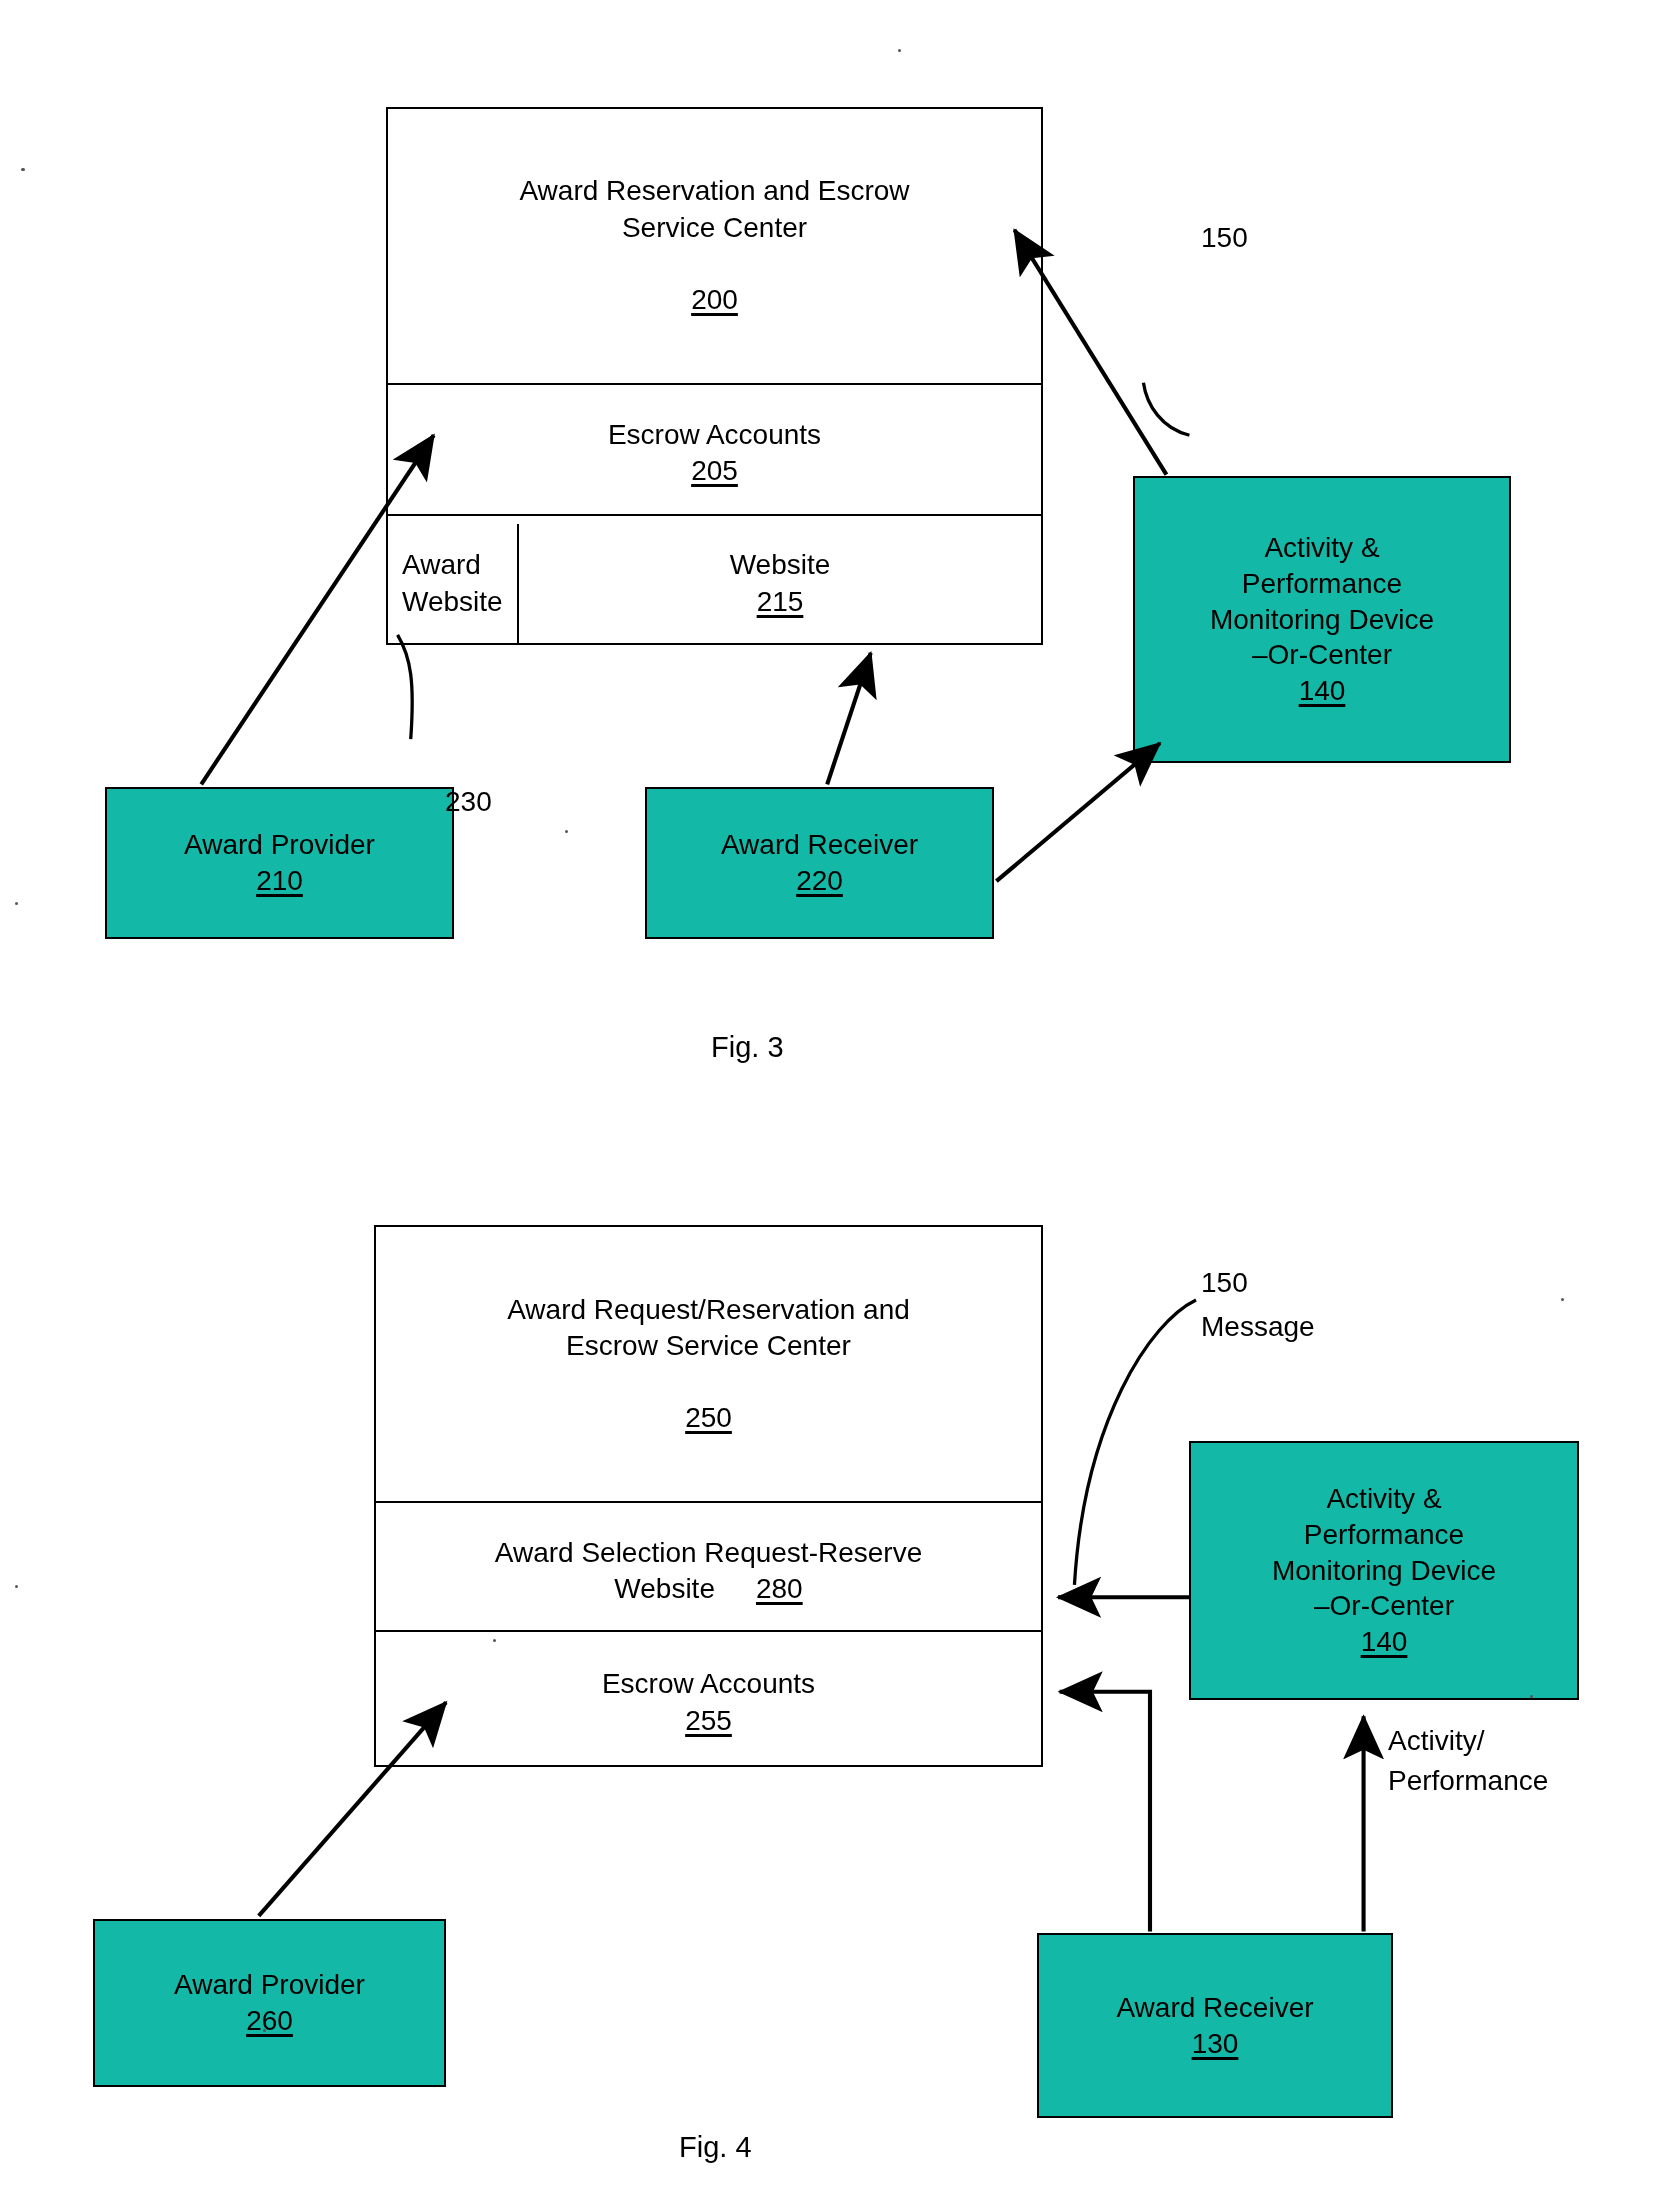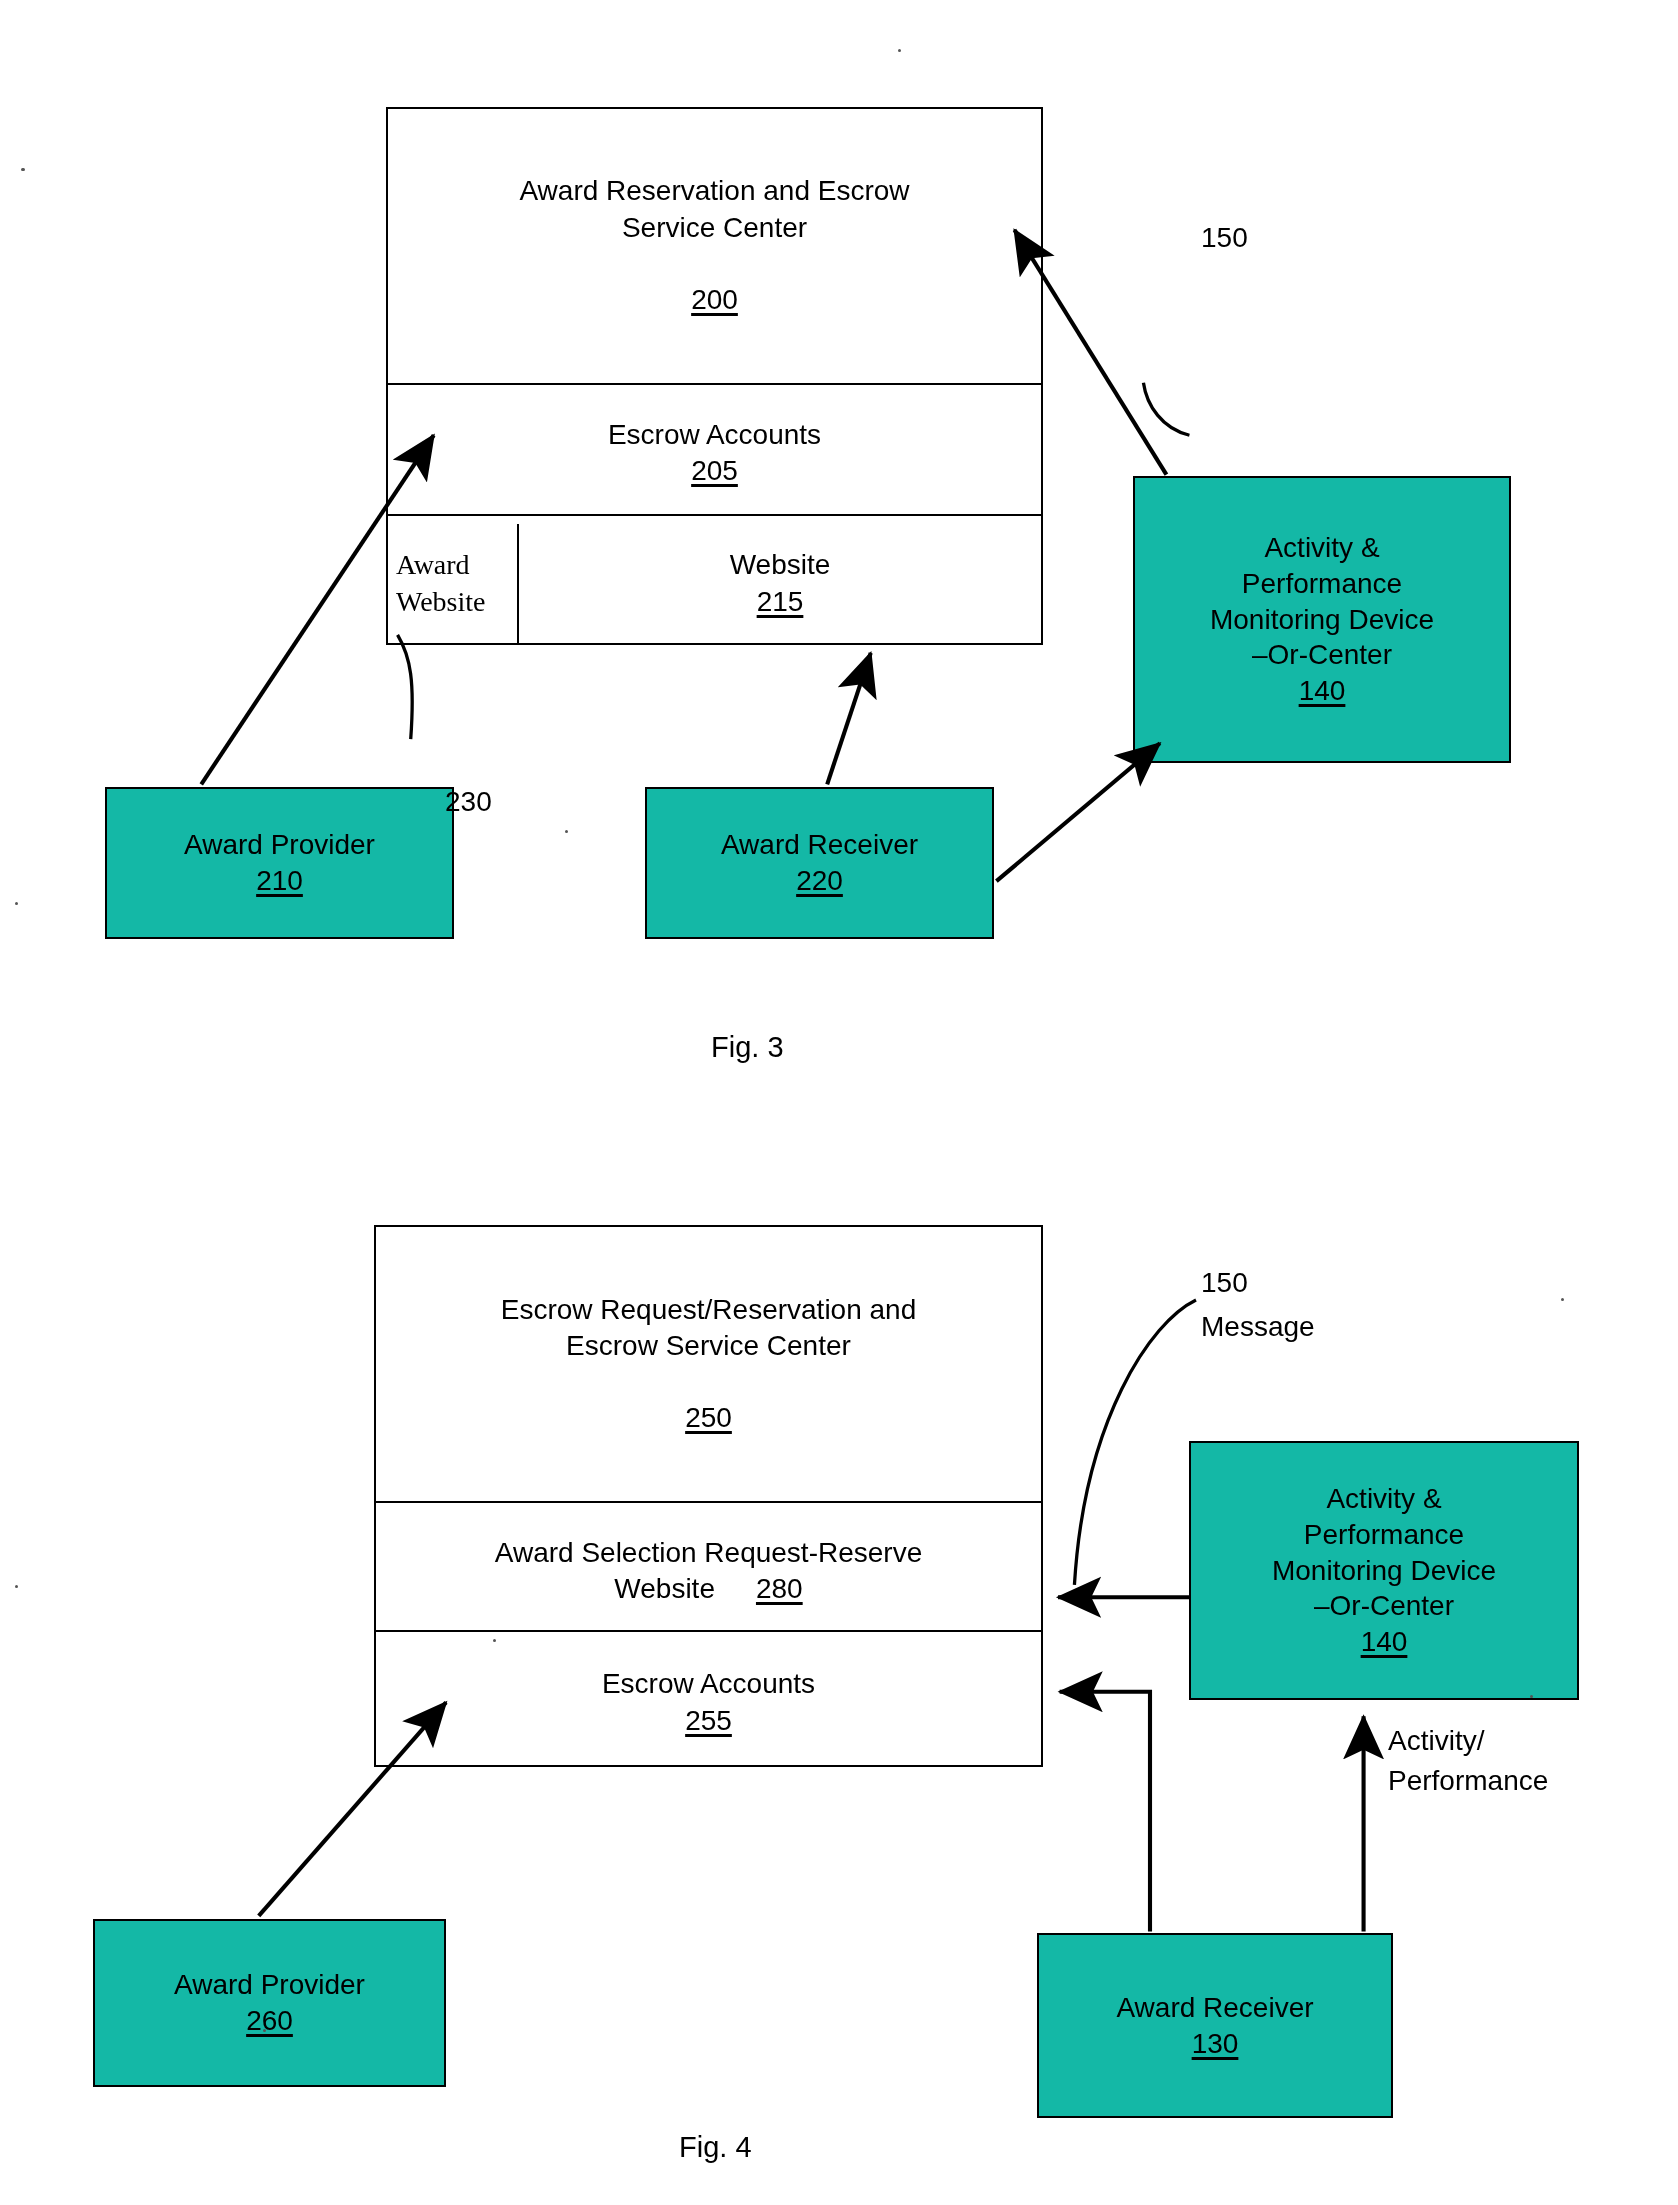--- a/index.html
+++ b/index.html
@@ -76,21 +76,21 @@
   .splitrow > .cell {
     box-sizing: border-box;
     display: flex;
     flex-direction: column;
     justify-content: center;
     font-size: 28px;
     line-height: 1.3;
     border-right: 2.5px solid #000;
   }
   .splitrow > .cell:last-child { border-right: none; }
-  .cell.leftalign { align-items: flex-start; text-align: center; padding-left: 8px; font-family: Liberation Serif, serif; }
+  .cell.leftalign { align-items: flex-start; text-align: center; padding-left: 14px; }
   .cell.centeralign { align-items: center; text-align: center; }
 
   
   .label {
     position: absolute;
     font-size: 28px;
     line-height: 1.3;
     white-space: pre-line;
     color: #000;
   }
@@ -180,21 +180,21 @@
   <div class="label" style="left:445px; top:784px;">230</div>
 
   <div class="figcaption" style="left:711px; top:1031px;">Fig. 3</div>
 </div>
 
 <div class="figure">
 
   <div class="stack" style="left:374px; top:1225px; width:669px; height:542px;">
 
     <div class="row" style="height:286px;">
-      <span class="txt">Escrow Request/Reservation and</span>
+      <span class="txt">Award Request/Reservation and</span>
       <span class="txt">Escrow Service Center</span>
       <span style="display:block;height:36px;"></span>
       <span class="ref">250</span>
     </div>
 
     <div class="row" style="height:125px;">
       <span class="txt">Award Selection Request-Reserve</span>
       <span class="txt">
         <span>Website</span><span style="display:inline-block;width:41px;"></span><span class="inline-ref">280</span>
       </span>

